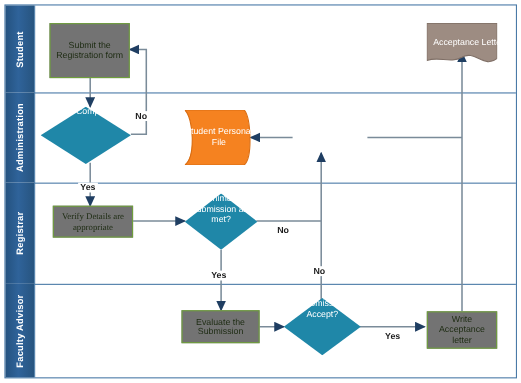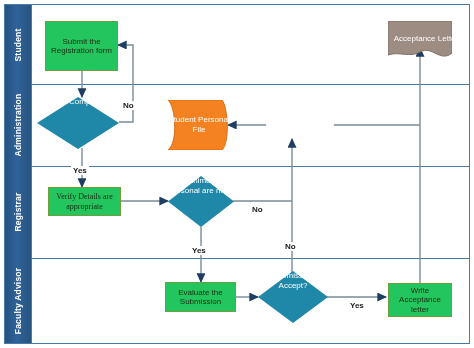--- a/index.html
+++ b/index.html
@@ -8,21 +8,21 @@
   #frame{position:absolute;left:4px;top:4px;width:466px;height:340px;border:1px solid #4a7aa7;box-sizing:border-box;background:#ffffff;}
   .lane-header{position:absolute;left:5px;width:26px;background:#2e5d8c;
       background:linear-gradient(to right,#24527f 0%,#2f639a 45%,#27547f 100%);}
   .lane-header span{position:absolute;left:50%;top:50%;transform:translate(-50%,-50%) rotate(-90deg);
       white-space:nowrap;color:#ffffff;font-size:8.5px;font-weight:bold;letter-spacing:.2px;}
   .lane-divider{position:absolute;left:31px;right:5px;height:1px;background:#4a7aa7;}
   .lane-vline{position:absolute;left:31px;top:5px;bottom:5px;width:1px;background:#4a7aa7;}
 
   .node{position:absolute;box-sizing:border-box;display:flex;align-items:center;justify-content:center;
         text-align:center;line-height:1.15;z-index:5;}
-  .process{background:#22c55e;border:1px solid #6f9e3c;color:#1d2b12;font-size:8px;padding:2px;}
+  .process{background:#737373;border:1px solid #6f9e3c;color:#1d2b12;font-size:8px;padding:2px;}
   .diamond-wrap{position:absolute;z-index:5;}
   .diamond-wrap svg{position:absolute;left:0;top:0;}
   .diamond-label{position:absolute;left:0;top:0;width:100%;height:100%;display:flex;align-items:flex-start;
         justify-content:center;text-align:center;color:#ffffff;font-size:8px;line-height:1.2;}
   .doc-wrap{position:absolute;z-index:5;}
   .doc-wrap svg{position:absolute;left:0;top:0;}
   .doc-label{position:absolute;left:0;top:0;width:100%;height:100%;display:flex;align-items:center;
         justify-content:center;text-align:center;font-size:8px;line-height:1.2;padding-bottom:5px;box-sizing:border-box;}
   .doc-label.light{color:#ffffff;justify-content:flex-end;}
   .doc-label.dark{color:#ffffff;}
@@ -123,21 +123,21 @@
 
   <div class="node process" style="left:48px;top:187px;width:73px;height:29px;font-family:Liberation Serif, serif;">
     <span>Verify Details are appropriate</span>
   </div>
 
   <div class="diamond-wrap" style="left:168px;top:176px;width:66px;height:51px;">
     <svg width="66" height="51" viewBox="0 0 66 51">
       <path d="M33,0 L66,25.5 L33,51 L0,25.5 Z" fill="#1f87a8"></path>
     </svg>
     <div class="diamond-label">
-      <span>Minimum Personal  are met?</span>
+      <span>Minimum Submission  are met?</span>
     </div>
   </div>
 
   <div class="node process" style="left:165px;top:282px;width:71px;height:30px;">
     <span>Evaluate the Submission</span>
   </div>
 
   <div class="diamond-wrap" style="left:258px;top:271px;width:70px;height:52px;">
     <svg width="70" height="52" viewBox="0 0 70 52">
       <path d="M35,0 L70,26 L35,52 L0,26 Z" fill="#1f87a8"></path>

